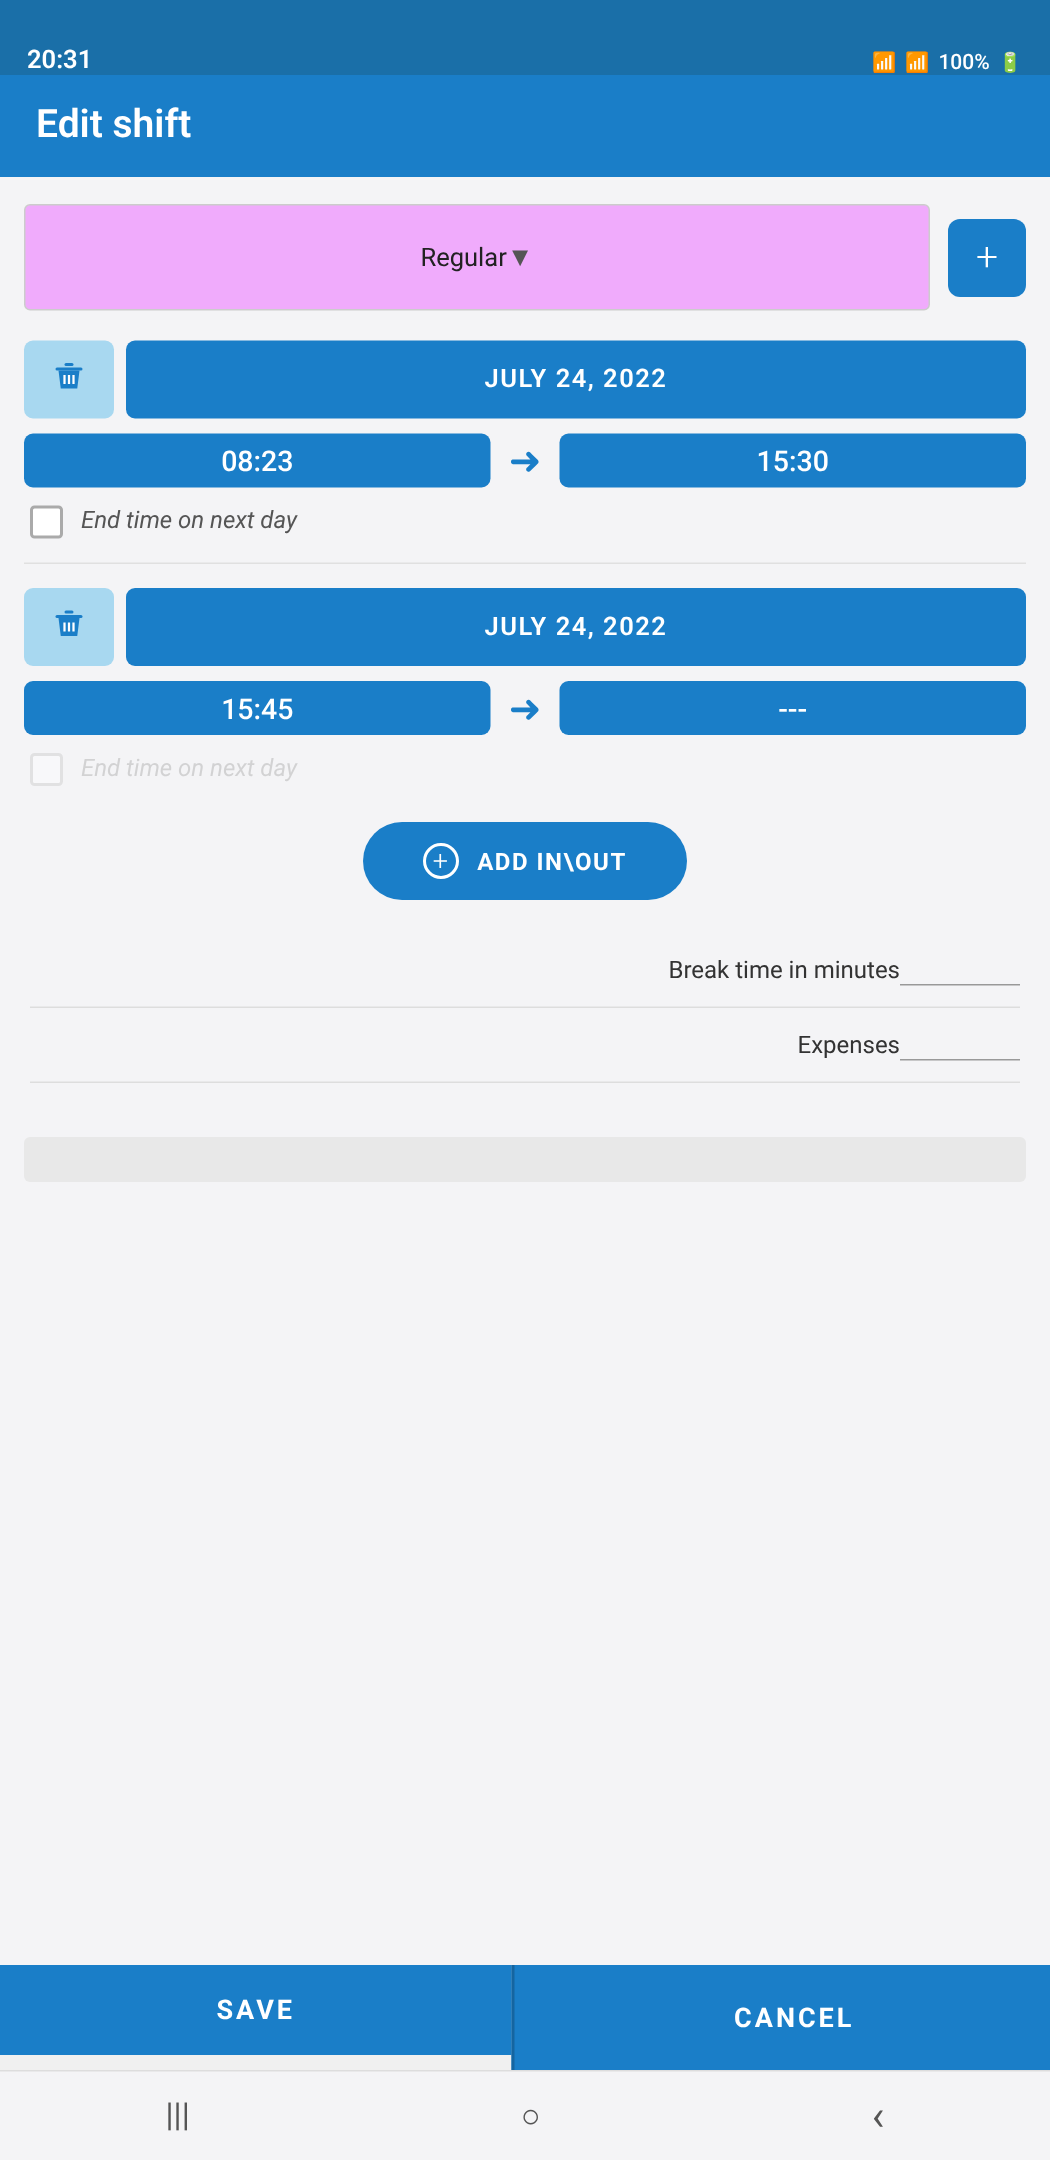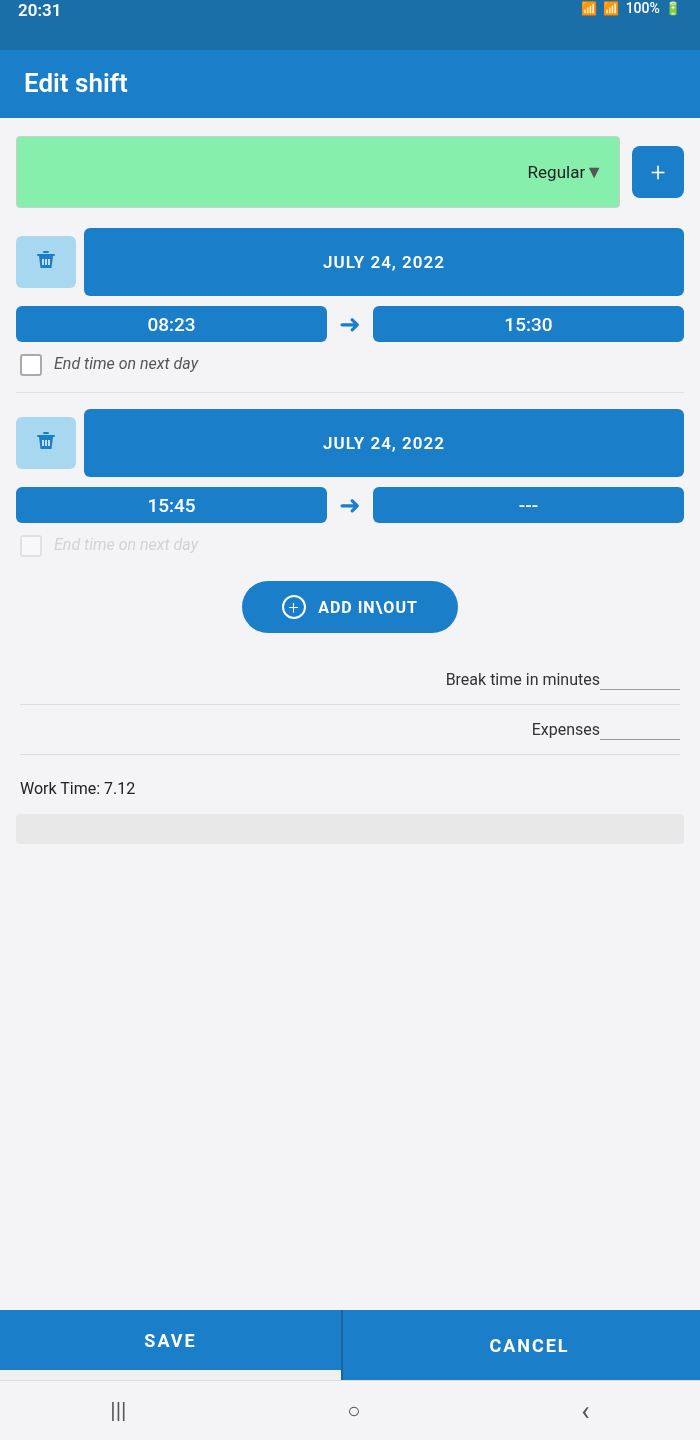--- a/index.html
+++ b/index.html
@@ -11,21 +11,21 @@
       background: #f0f0f0;
       display: flex;
       flex-direction: column;
     }
 
     
     .status-bar {
       background: #1a6fa8;
       height: 50px;
       display: flex;
-      align-items: flex-start;
+      align-items: flex-end;
       justify-content: space-between;
       padding: 0 18px;
       color: white;
       font-size: 16px;
       font-weight: 500;
     }
     .status-bar-left { font-size: 17px; font-weight: 600; }
     .status-bar-right {
       display: flex;
       align-items: center;
@@ -57,27 +57,27 @@
 
     
     .shift-type-row {
       display: flex;
       align-items: center;
       gap: 12px;
       margin-bottom: 20px;
     }
     .shift-type-dropdown {
       flex: 1;
-      background: #86efac;
+      background: #f0abfc;
       border: 1px solid #ccc;
       border-radius: 4px;
       padding: 24px 16px;
       display: flex;
       align-items: center;
-      justify-content: flex-end;
+      justify-content: center;
       font-size: 17px;
       color: #222;
     }
     .shift-type-add {
       background: #1a7ec8;
       color: white;
       width: 52px;
       height: 52px;
       border-radius: 8px;
       display: flex;
@@ -108,21 +108,21 @@
     }
     .delete-icon {
       font-size: 20px;
       color: #1a7ec8;
     }
     .date-btn {
       flex: 1;
       background: #1a7ec8;
       color: white;
       border-radius: 6px;
-      height: 68px;
+      height: 52px;
       display: flex;
       align-items: center;
       justify-content: center;
       font-size: 17px;
       font-weight: 600;
       letter-spacing: 1px;
       cursor: pointer;
     }
 
     
@@ -428,21 +428,20 @@
       <span class="field-label">Break time in minutes</span>
       <span class="field-value">&nbsp;&nbsp;&nbsp;&nbsp;&nbsp;&nbsp;&nbsp;&nbsp;</span>
     </div>
     <div class="field-row">
       <span class="field-label">Expenses</span>
       <span class="field-value">&nbsp;&nbsp;&nbsp;&nbsp;&nbsp;&nbsp;&nbsp;&nbsp;</span>
     </div>
   </div>
 
   <div class="work-info">
-    <div class="work-info-line">Work Time: 7.12</div>
   </div>
 
   <div class="notes-area"></div>
 
 </div>
 
 <div class="bottom-buttons">
   <div class="save-btn">
     <span>SAVE</span>
   </div>

